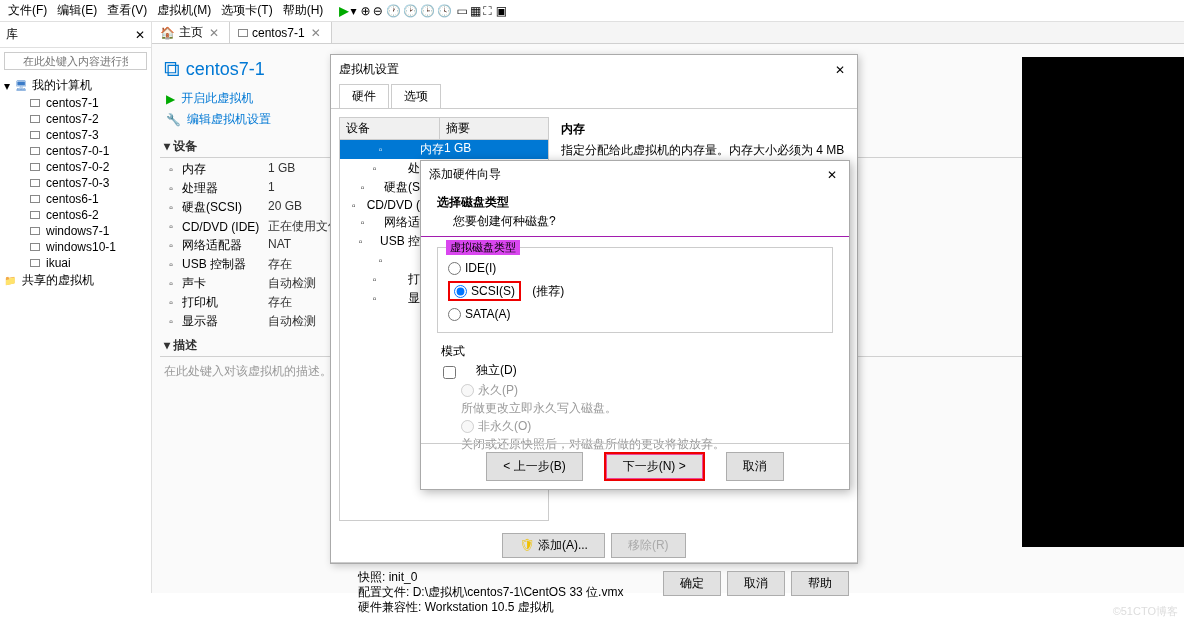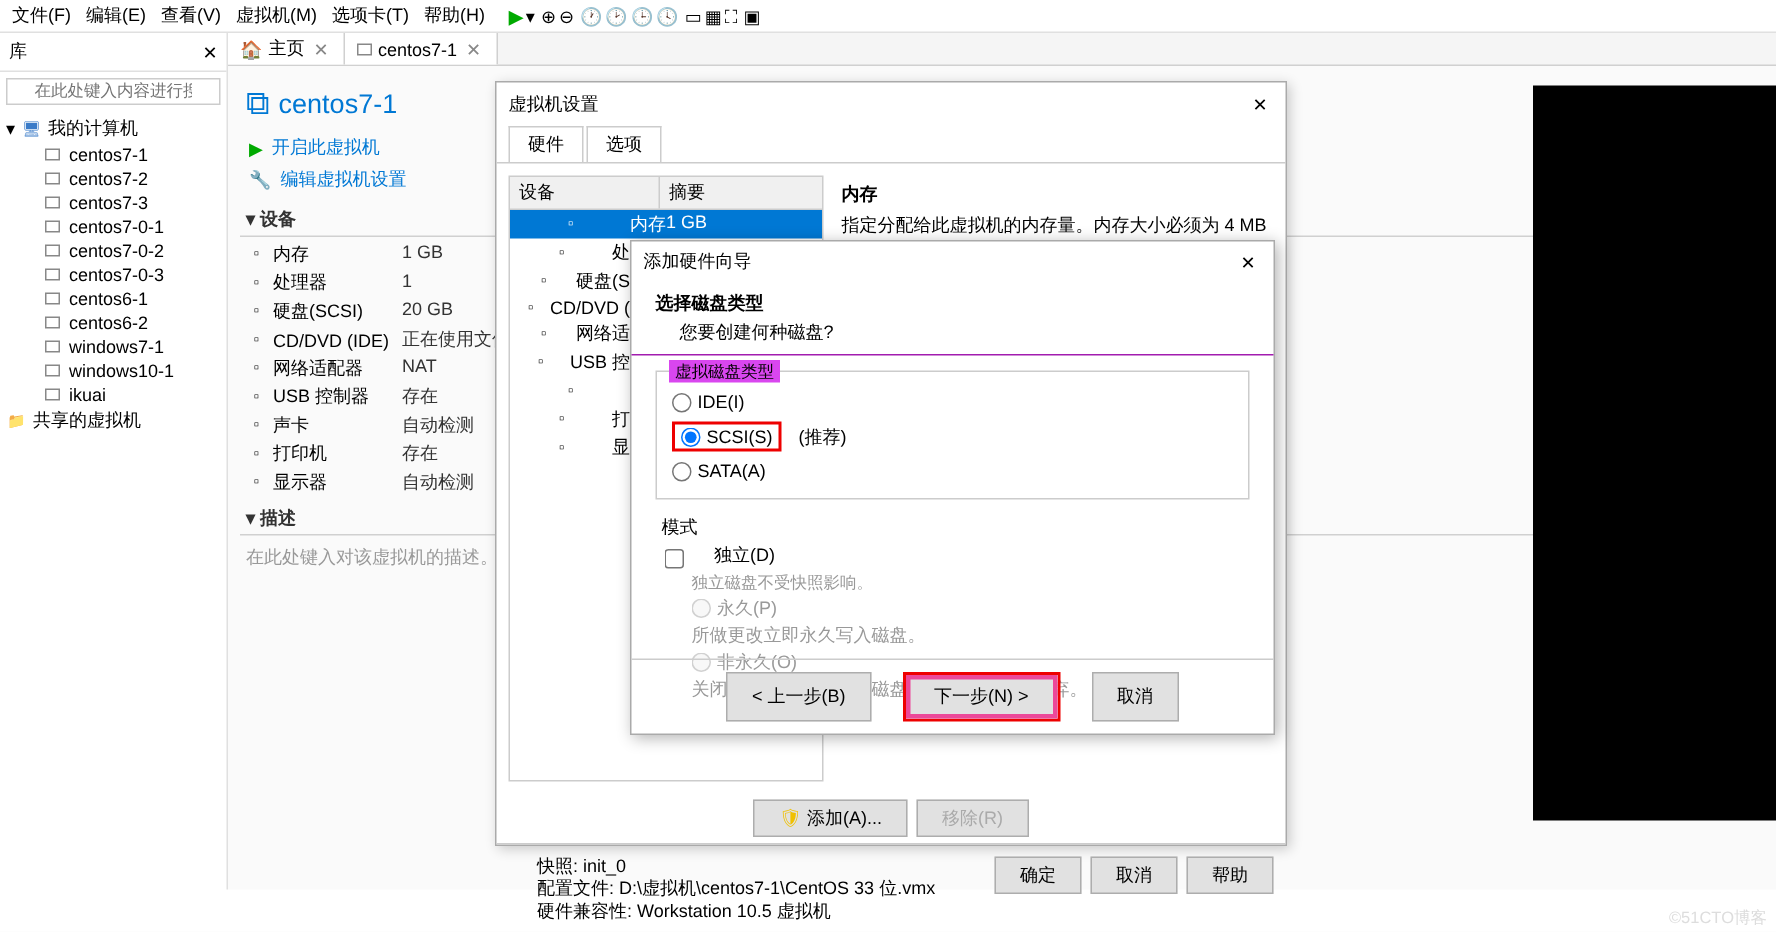--- a/index.html
+++ b/index.html
@@ -72,21 +72,21 @@
 .fieldset-box .legend{position:absolute;top:-8px;left:8px;background:#d946ef;padding:0 4px;font-size:11px}
 .radio-row{display:flex;align-items:center;gap:4px;padding:3px 2px}
 .radio-row input{margin:0}
 .hl{border:2px solid #e00;padding:1px 4px;display:inline-flex;align-items:center;gap:4px}
 .mode-box{padding-left:4px}
 .chk-row{display:flex;align-items:flex-end;gap:20px;padding:2px}
 .sub{padding-left:20px;color:#999;font-size:11px}
 .sub-r{display:flex;align-items:center;gap:4px;padding:1px 0}
 .wiz-foot{position:absolute;bottom:0;left:0;right:0;display:flex;justify-content:center;gap:21px;padding:8px;border-top:1px solid #ccc}
 .wiz-foot .hl-btn{border:2px solid #e00;padding:0}
-.wiz-foot .hl-btn button{border:3px solid #ec4899}
+.wiz-foot .hl-btn button{border:1px solid #ec4899}
 </style>
 </head>
 <body>
 
 <div class="menubar">
   <span>文件(F)</span>
   <span>编辑(E)</span>
   <span>查看(V)</span>
   <span>虚拟机(M)</span>
   <span>选项卡(T)</span>
@@ -375,21 +375,20 @@
           <input type="radio" name="dt" style="">
           <span>SATA(A)</span>
         </div>
     </div>
     <div class="mode-box">
       <div>模式</div>
       <div class="chk-row">
           <input type="checkbox" style="">
           <span>独立(D)</span>
         </div>
-      <div class="sub">独立磁盘不受快照影响。</div>
       <div class="sub">
         <div class="sub-r">
             <input type="radio" disabled="" style="">
             <span>永久(P)</span>
           </div>
         <div>所做更改立即永久写入磁盘。</div>
         <div class="sub-r">
             <input type="radio" disabled="" style="">
             <span>非永久(O)</span>
           </div>

